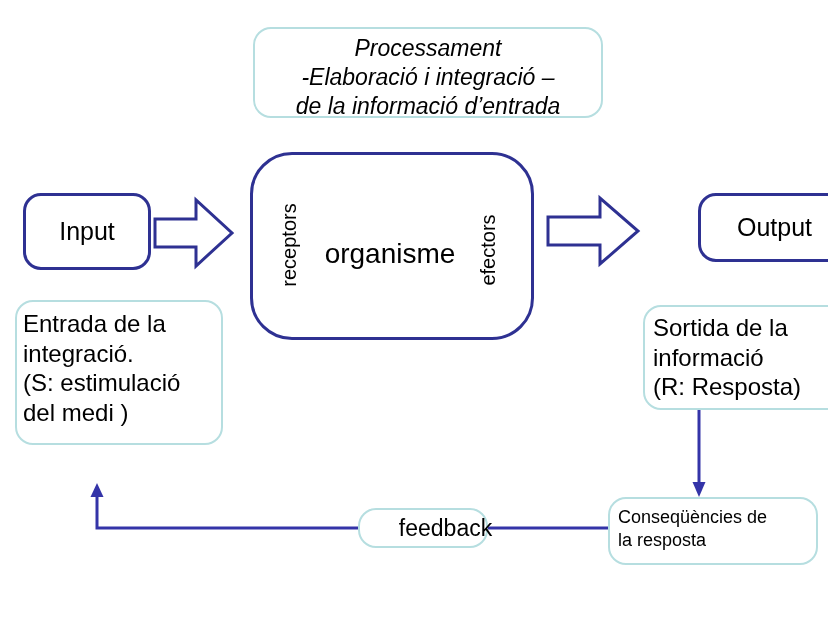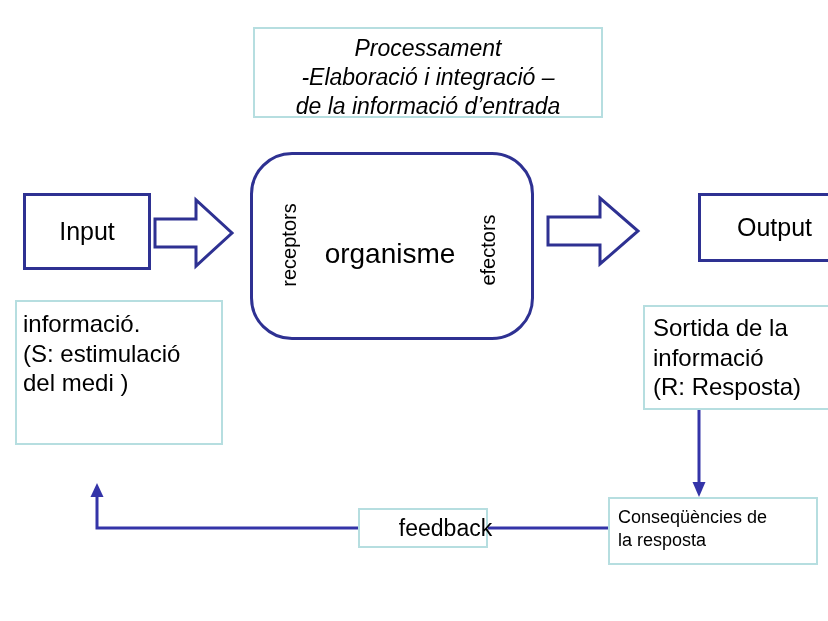--- a/index.html
+++ b/index.html
@@ -27,20 +27,21 @@
     z-index: 0;
   }
   .block-arrow { fill: #ffffff; stroke: var(--navy); stroke-width: 3; stroke-linejoin: miter; }
   .connector { fill: none; stroke: var(--line); stroke-width: 3; }
   .arrowhead { fill: var(--line); stroke: none; }
 
   .box {
     position: absolute;
     background: #ffffff;
     z-index: 1;
+    border-radius: 18px;
   }
   .navy-border { border: 3px solid var(--navy); }
   .cyan-border { border: 2px solid var(--cyan); }
   .flex-center { display: flex; align-items: center; justify-content: center; }
 
   .title-box {
     left: 253px; top: 27px; width: 350px; height: 91px;
     font-style: italic;
     font-size: 23px;
     line-height: 1.26;
@@ -126,21 +127,22 @@
   <div class="rot-label efectors-label">efectors</div>
 
   <div class="box navy-border flex-center input-box">
     <span>Input</span>
   </div>
   <div class="box navy-border flex-center output-box">
     <span>Output</span>
   </div>
 
   <div class="box cyan-border entrada-box">
-    <div>informació.</div>
+    <div>Entrada de la</div>
+    <div>integració.</div>
     <div>(S: estimulació</div>
     <div>del medi )</div>
   </div>
 
   <div class="box cyan-border sortida-box">
     <div>Sortida de la</div>
     <div>informació</div>
     <div>(R: Resposta)</div>
   </div>
 

